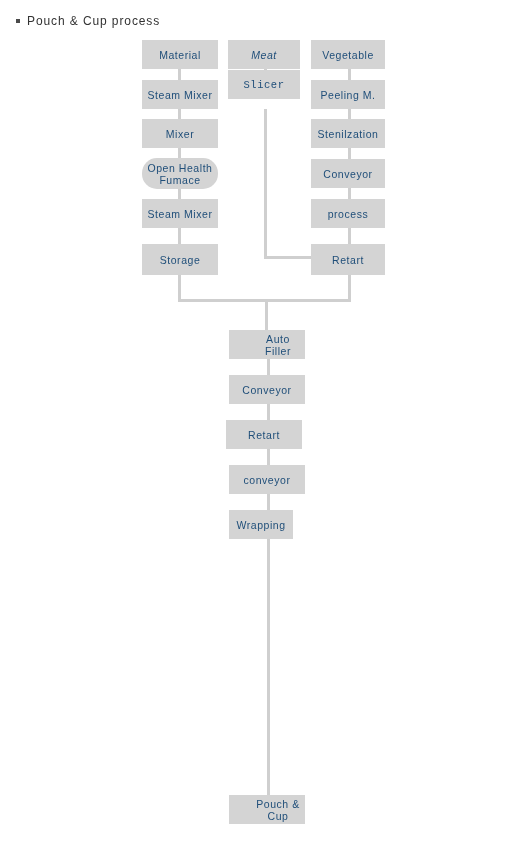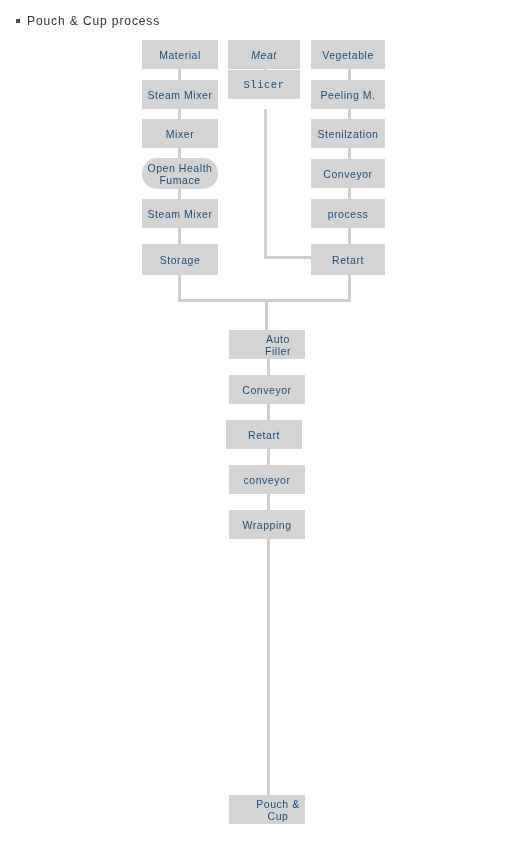--- a/index.html
+++ b/index.html
@@ -111,21 +111,21 @@
       </div>
       <div class="node" style="left: 229px; top: 375px; width: 76px; height: 29px;">
         <span>Conveyor</span>
       </div>
       <div class="node" style="left: 226px; top: 420px; width: 76px; height: 29px;">
         <span>Retart</span>
       </div>
       <div class="node" style="left: 229px; top: 465px; width: 76px; height: 29px;">
         <span>conveyor</span>
       </div>
-      <div class="node" style="left: 229px; top: 510px; width: 76px; height: 29px;">
+      <div class="node" style="left: 229px; top: 510px; width: 64px; height: 29px;">
         <span>Wrapping</span>
       </div>
       <div class="node" style="left: 229px; top: 795px; width: 76px; height: 29px; padding-left: 24px;">
         <span>Pouch &amp; Cup</span>
       </div>
     </div>
 
 </div>
 
 </body></html>

